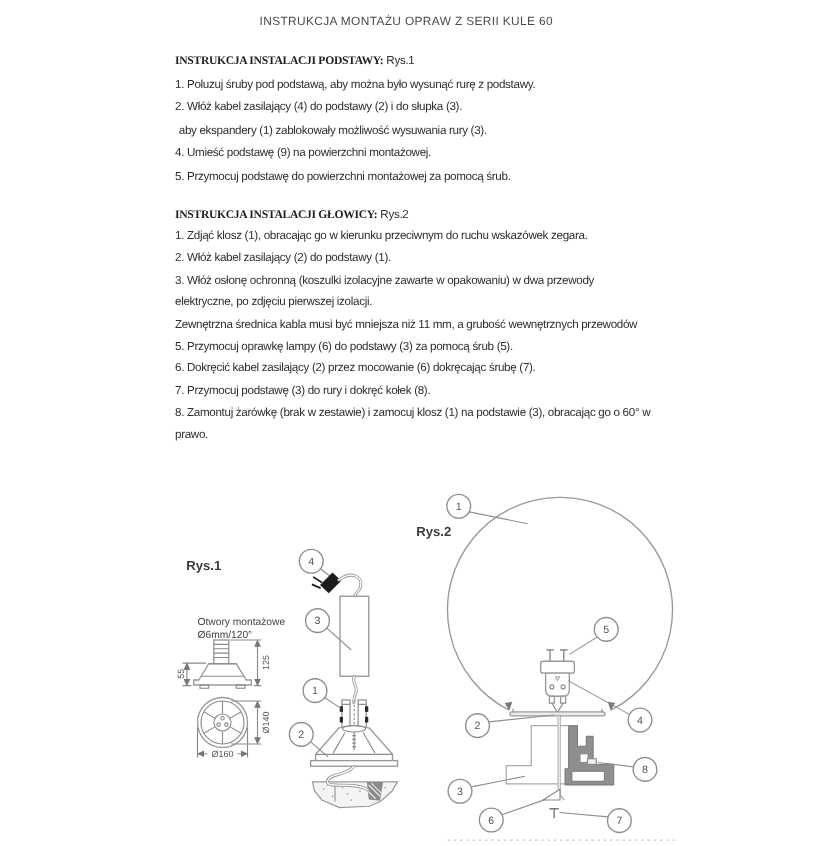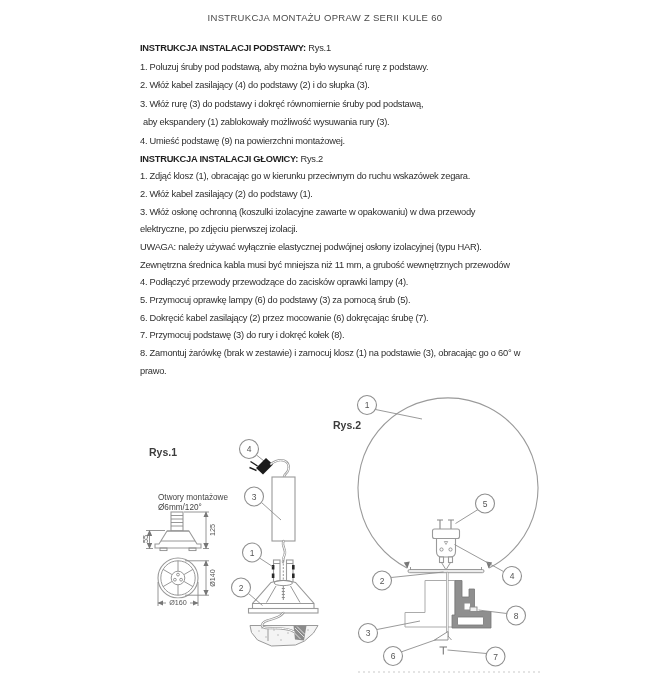--- a/index.html
+++ b/index.html
@@ -10,22 +10,22 @@
   .title {
     position:absolute; top:12px; left:0; width:100%; text-align:center;
     font-size:9.5px; letter-spacing:.3px; color:#4a4a4a;
   }
   .textblock { position:absolute; left:140px; top:39px; width:400px; }
   .line {
     white-space:nowrap; font-size:9.3px; letter-spacing:-0.25px; color:#2e2e2e;
   }
   .sec1 .line { line-height:18.6px; height:18.6px; }
   .sec2 .line { line-height:17.7px; height:17.7px; }
-  .sec2 { }
-  .heading b { font-weight:bold; color:#1f1f1f; }
+  .sec2 { margin-top:12px; }
+  .heading b { font-weight:bold; color:#1f1f1f;font-family:Liberation Serif, serif; }
   .cont { padding-left:3px; }
   svg.figs { position:absolute; left:0; top:0; }
 
   
   .ln   { stroke:#9a9a9a; stroke-width:1.1; fill:none; }
   .ln2  { stroke:#8c8c8c; stroke-width:0.9; fill:none; }
   .fillw{ fill:#ffffff; stroke:#9a9a9a; stroke-width:1.1; }
   .grey { fill:#8f8f8f; stroke:#777; stroke-width:0.8; }
   .cable    { stroke:#999; stroke-width:2.4; fill:none; stroke-linecap:round; }
   .cablecore{ stroke:#fff; stroke-width:1;   fill:none; stroke-linecap:round; }
@@ -44,34 +44,32 @@
 
 <div class="page">
 
   <div class="title">INSTRUKCJA MONTAŻU OPRAW Z SERII KULE 60</div>
 
   <div class="textblock">
     <section class="sec1">
       <div class="line heading"><b>INSTRUKCJA INSTALACJI PODSTAWY:</b>&nbsp;<span>Rys.1</span></div>
       <div class="line">1. Poluzuj śruby pod podstawą, aby można było wysunąć rurę z podstawy.</div>
       <div class="line">2. Włóż kabel zasilający (4) do podstawy (2) i do słupka (3).</div>
-      <div class="line">3. Włóż rurę (3) do podstawy i dokręć równomiernie śruby pod podstawą,</div>
       <div class="line cont">aby ekspandery (1) zablokowały możliwość wysuwania rury (3).</div>
       <div class="line">4. Umieść podstawę (9) na powierzchni montażowej.</div>
+      <div class="line">5. Przymocuj podstawę do powierzchni montażowej za pomocą śrub.</div>
     </section>
 
     <section class="sec2">
       <div class="line heading"><b>INSTRUKCJA INSTALACJI GŁOWICY:</b>&nbsp;<span>Rys.2</span></div>
       <div class="line">1. Zdjąć klosz (1), obracając go w kierunku przeciwnym do ruchu wskazówek zegara.</div>
       <div class="line">2. Włóż kabel zasilający (2) do podstawy (1).</div>
       <div class="line">3. Włóż osłonę ochronną (koszulki izolacyjne zawarte w opakowaniu) w dwa przewody</div>
       <div class="line">elektryczne, po zdjęciu pierwszej izolacji.</div>
-      <div class="line">UWAGA: należy używać wyłącznie elastycznej podwójnej osłony izolacyjnej (typu HAR).</div>
       <div class="line">Zewnętrzna średnica kabla musi być mniejsza niż 11 mm, a grubość wewnętrznych przewodów</div>
-      <div class="line">4. Podłączyć przewody przewodzące do zacisków oprawki lampy (4).</div>
       <div class="line">5. Przymocuj oprawkę lampy (6) do podstawy (3) za pomocą śrub (5).</div>
       <div class="line">6. Dokręcić kabel zasilający (2) przez mocowanie (6) dokręcając śrubę (7).</div>
       <div class="line">7. Przymocuj podstawę (3) do rury i dokręć kołek (8).</div>
       <div class="line">8. Zamontuj żarówkę (brak w zestawie) i zamocuj klosz (1) na podstawie (3), obracając go o 60° w</div>
       <div class="line">prawo.</div>
     </section>
   </div>
 
   <svg class="figs" width="650" height="677" viewBox="0 0 650 677">
     <defs>

